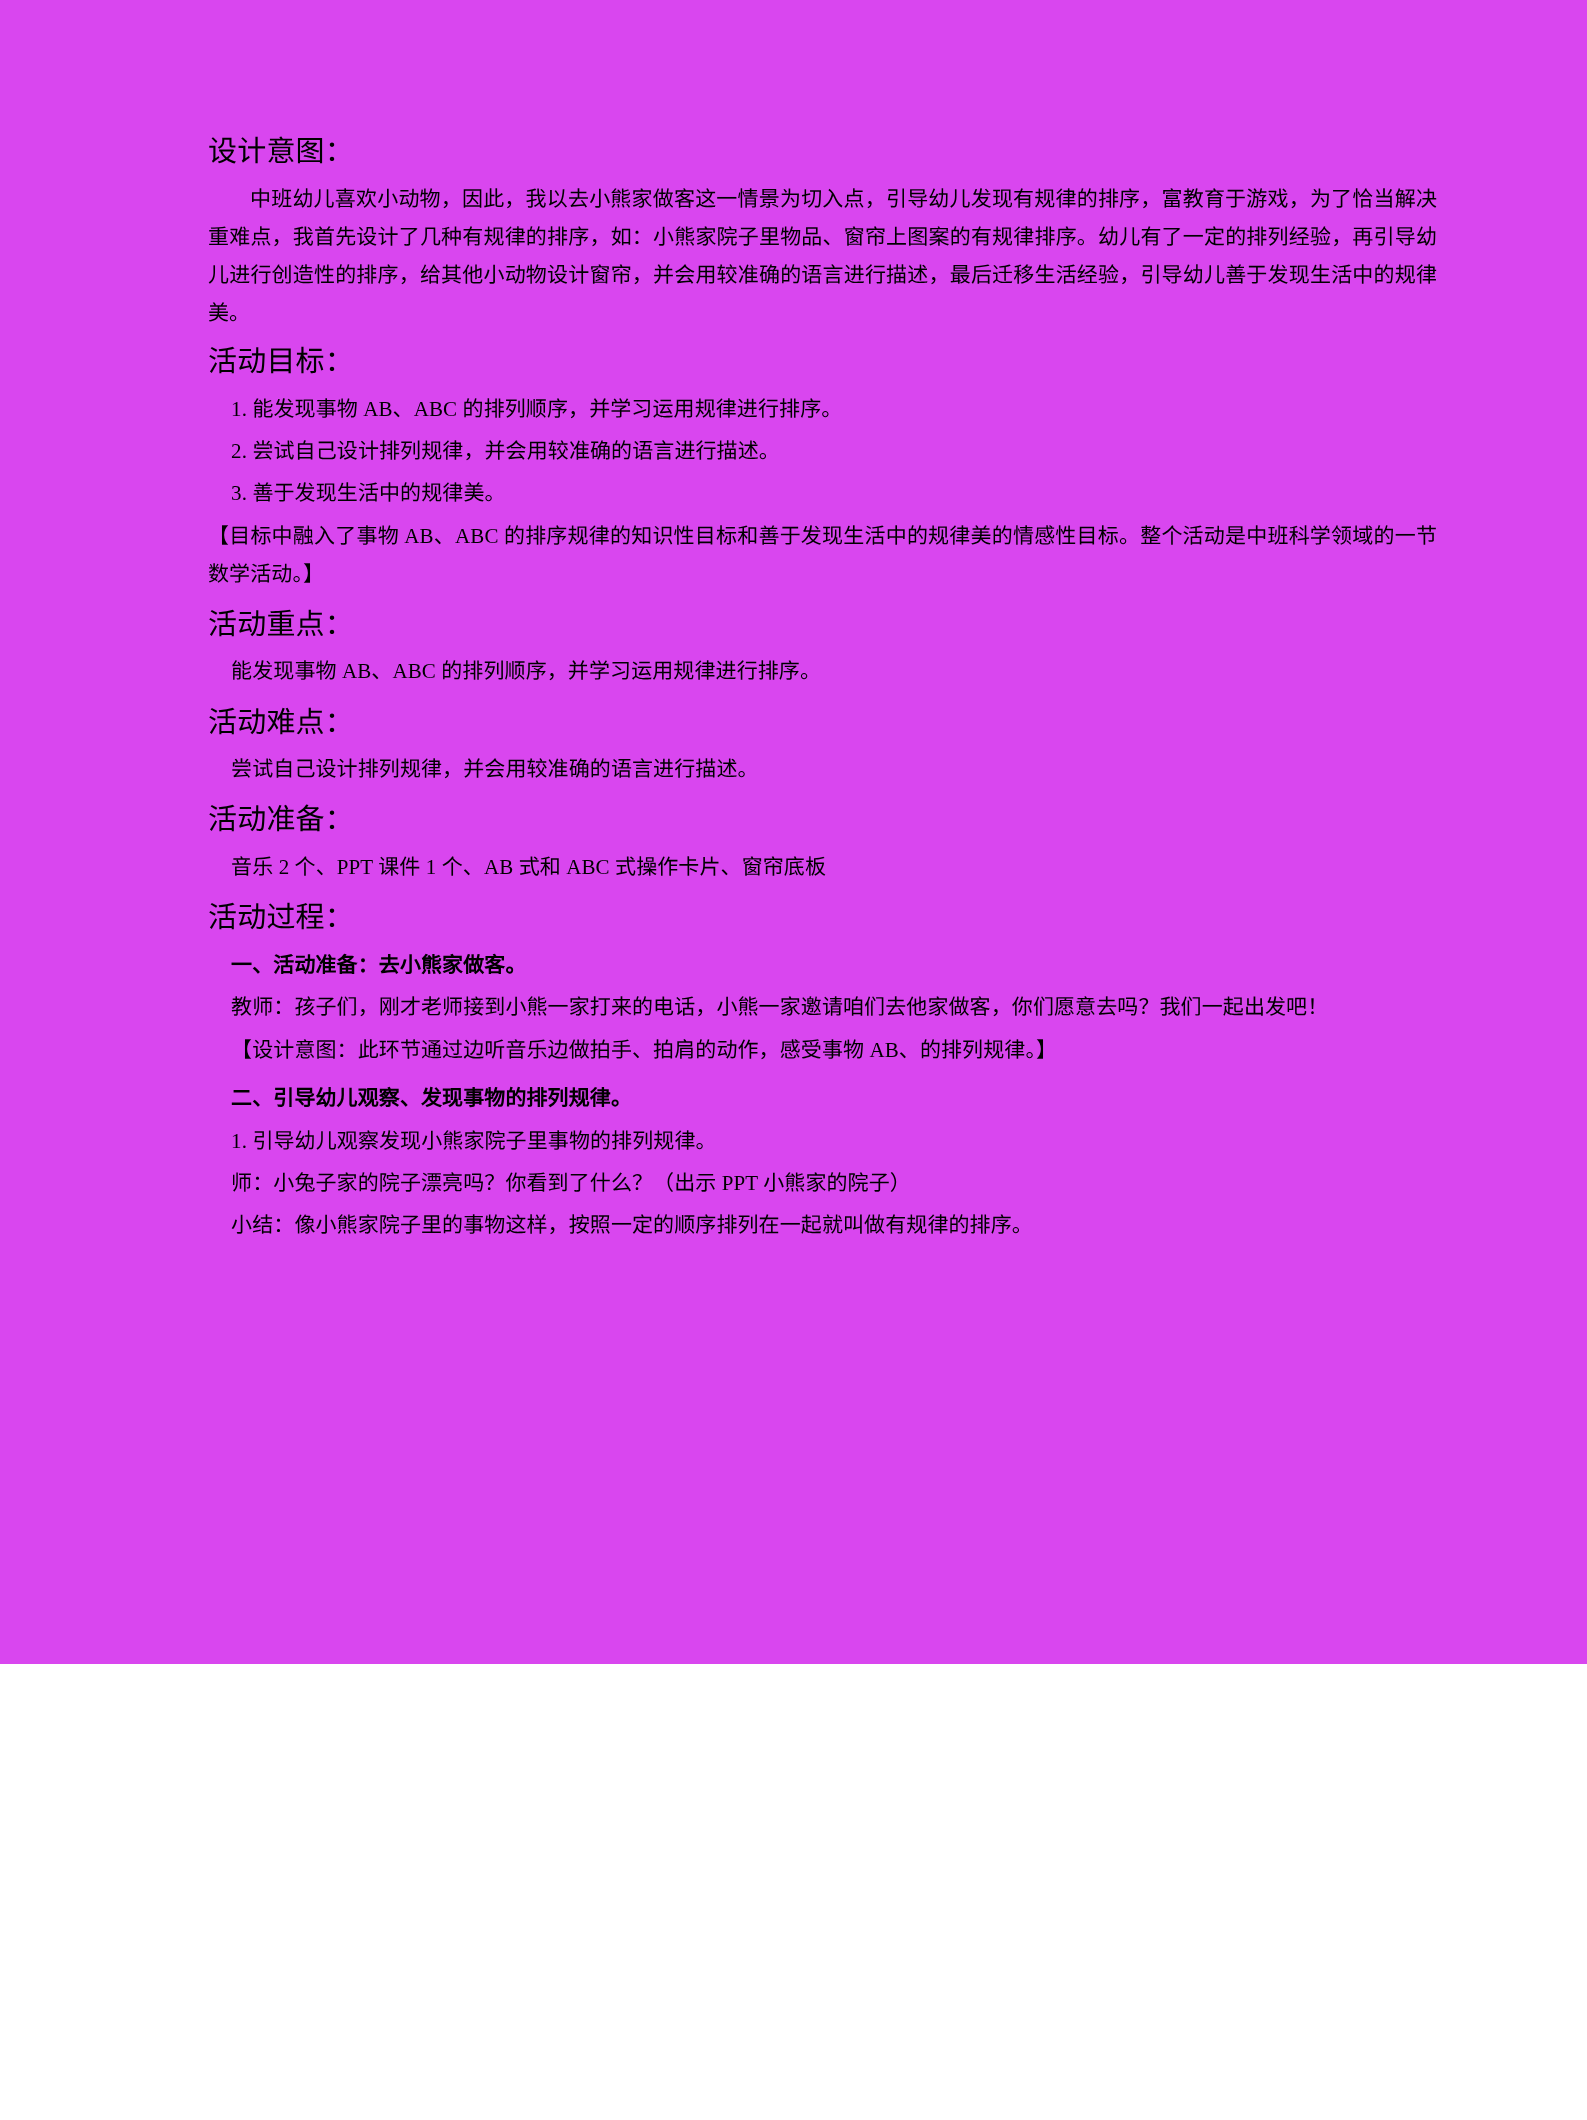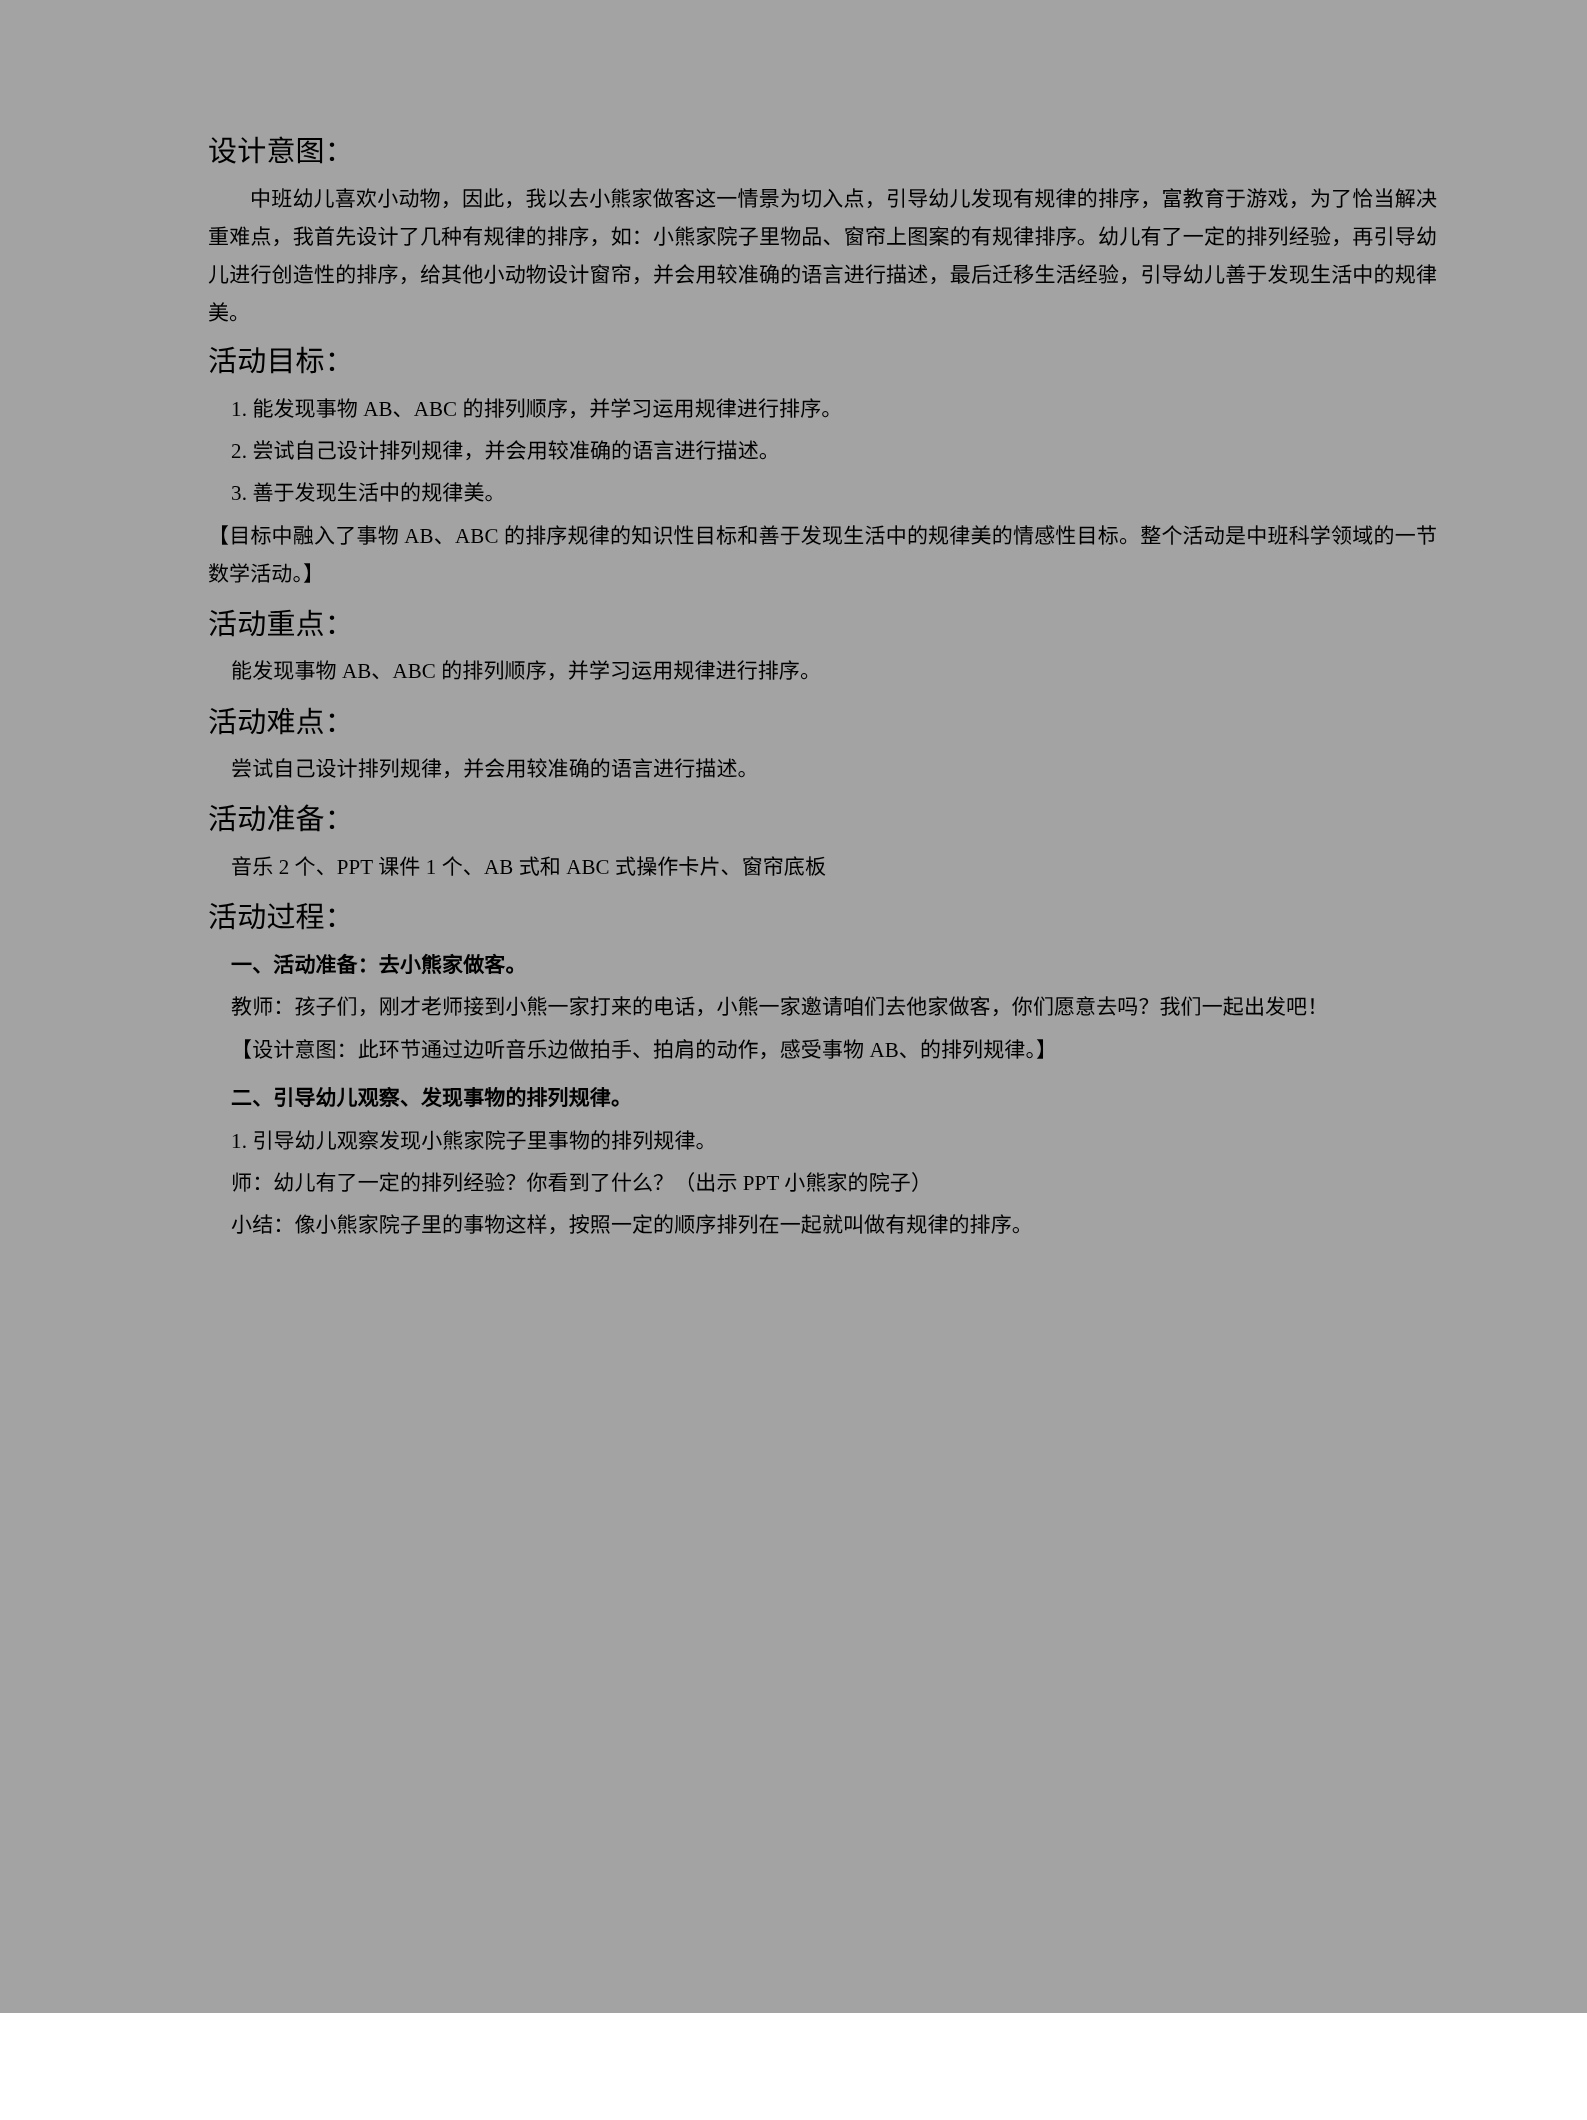--- a/index.html
+++ b/index.html
@@ -11,24 +11,24 @@
   body {
     width: 1587px;
     height: 2120px;
     font-family: "Liberation Serif", "DejaVu Serif", serif;
     color: #000000;
     overflow: hidden;
   }
   .page {
     position: relative;
     width: 1587px;
-    height: 2013px;
+    height: 1664px;
     box-sizing: border-box;
     padding: 96px 150px 0 208px;
-    background: #a3a3a3;
+    background: #d946ef;
   }
   .doc-title {
     text-align: center;
     font-size: 30px;
     line-height: 1.5;
     margin: 0 0 34px 0;
     letter-spacing: 0.5px;
     padding-right: 38px;
   }
   .heading {
@@ -95,19 +95,19 @@
   <div class="para indent-1 bold tight">一、活动准备：去小熊家做客。</div>
 
   <div class="para indent-1">教师：孩子们，刚才老师接到小熊一家打来的电话，小熊一家邀请咱们去他家做客，你们愿意去吗？我们一起出发吧！</div>
 
   <div class="para indent-1 block-gap">【设计意图：此环节通过边听音乐边做拍手、拍肩的动作，感受事物 AB、的排列规律。】</div>
 
   <div class="para indent-1 bold tight">二、引导幼儿观察、发现事物的排列规律。</div>
 
   <div class="para indent-1 tight">1. 引导幼儿观察发现小熊家院子里事物的排列规律。</div>
 
-  <div class="para indent-1 tight">师：幼儿有了一定的排列经验？你看到了什么？（出示 PPT 小熊家的院子）</div>
+  <div class="para indent-1 tight">师：小兔子家的院子漂亮吗？你看到了什么？（出示 PPT 小熊家的院子）</div>
 
 
   <div class="para indent-1 tight">小结：像小熊家院子里的事物这样，按照一定的顺序排列在一起就叫做有规律的排序。</div>
 
 
 </div>
 
 </body></html>

